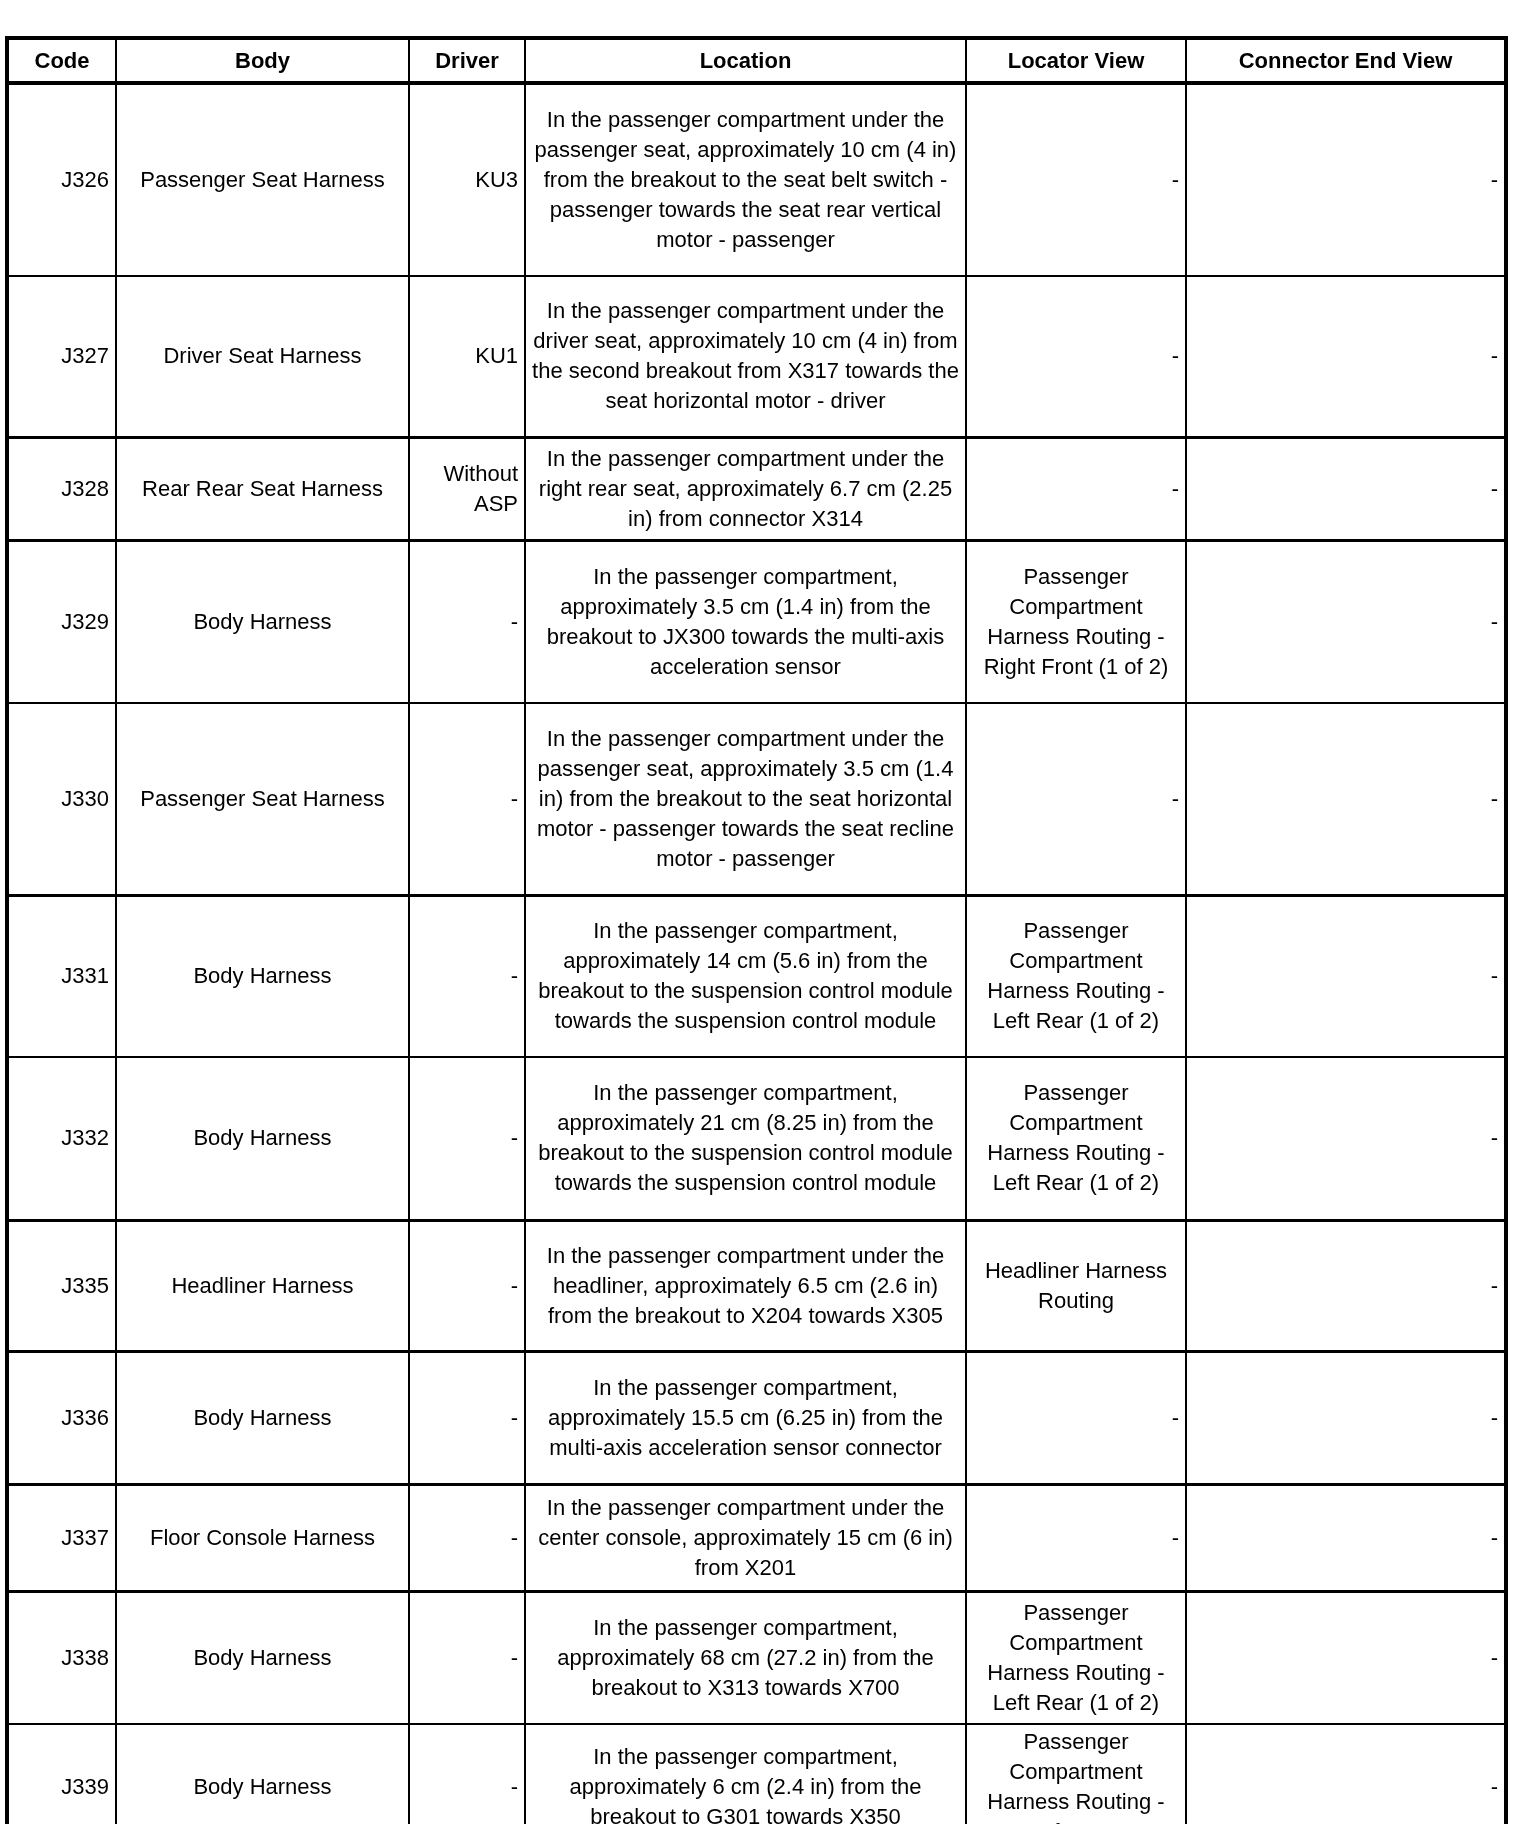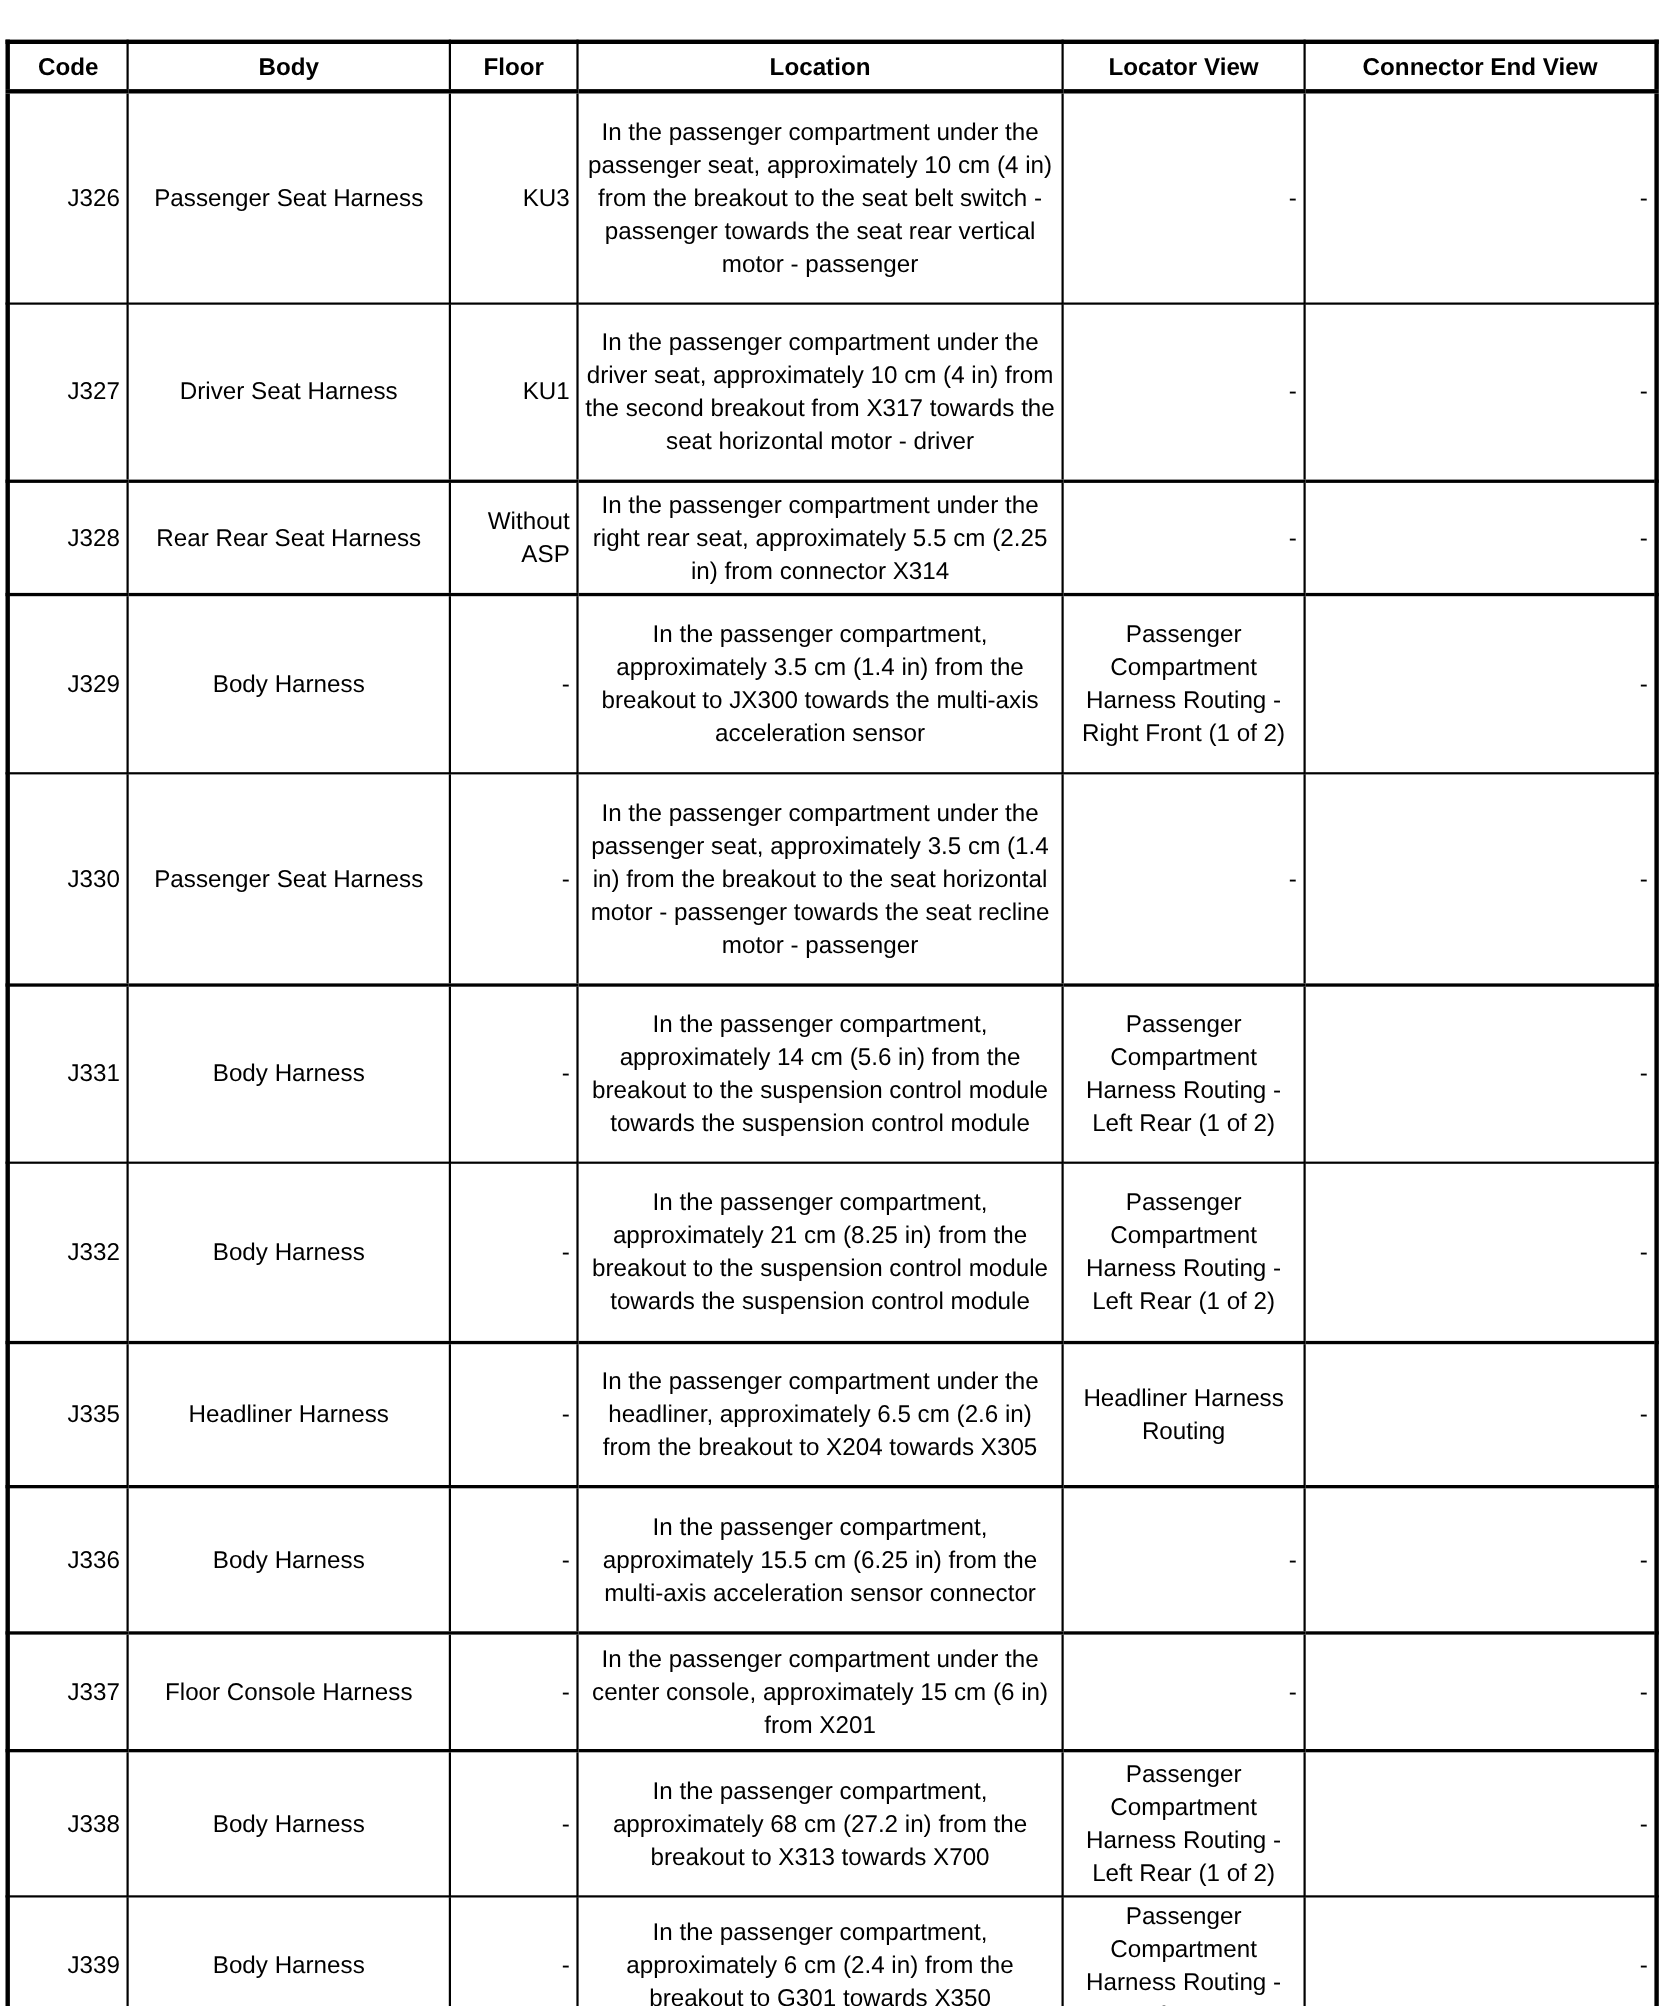--- a/index.html
+++ b/index.html
@@ -39,21 +39,21 @@
     <col style="width:293px">
     <col style="width:116px">
     <col style="width:441px">
     <col style="width:220px">
     <col style="width:320px">
   </colgroup>
   <thead>
     <tr>
       <th>Code</th>
       <th>Body</th>
-      <th>Floor</th>
+      <th>Driver</th>
       <th>Location</th>
       <th>Locator View</th>
       <th>Connector End View</th>
     </tr>
   </thead>
   <tbody>
     <tr style="height:193px">
       <td class="c">J326</td>
       <td class="l">Passenger Seat Harness</td>
       <td class="c">KU3</td>
@@ -66,21 +66,21 @@
       <td class="l">Driver Seat Harness</td>
       <td class="c">KU1</td>
       <td class="l">In the passenger compartment under the driver seat, approximately 10 cm (4 in) from the second breakout from X317 towards the seat horizontal motor - driver</td>
       <td class="c">-</td>
       <td class="c">-</td>
     </tr>
     <tr class="thick" style="height:103px">
       <td class="c">J328</td>
       <td class="l">Rear Rear Seat Harness</td>
       <td class="c">Without ASP</td>
-      <td class="l">In the passenger compartment under the right rear seat, approximately 5.5 cm (2.25 in) from connector X314</td>
+      <td class="l">In the passenger compartment under the right rear seat, approximately 6.7 cm (2.25 in) from connector X314</td>
       <td class="c">-</td>
       <td class="c">-</td>
     </tr>
     <tr class="thick" style="height:163px">
       <td class="c">J329</td>
       <td class="l">Body Harness</td>
       <td class="c">-</td>
       <td class="l">In the passenger compartment, approximately 3.5 cm (1.4 in) from the breakout to JX300 towards the multi-axis acceleration sensor</td>
       <td class="l">Passenger Compartment Harness Routing - Right Front (1 of 2)</td>
       <td class="c">-</td>

